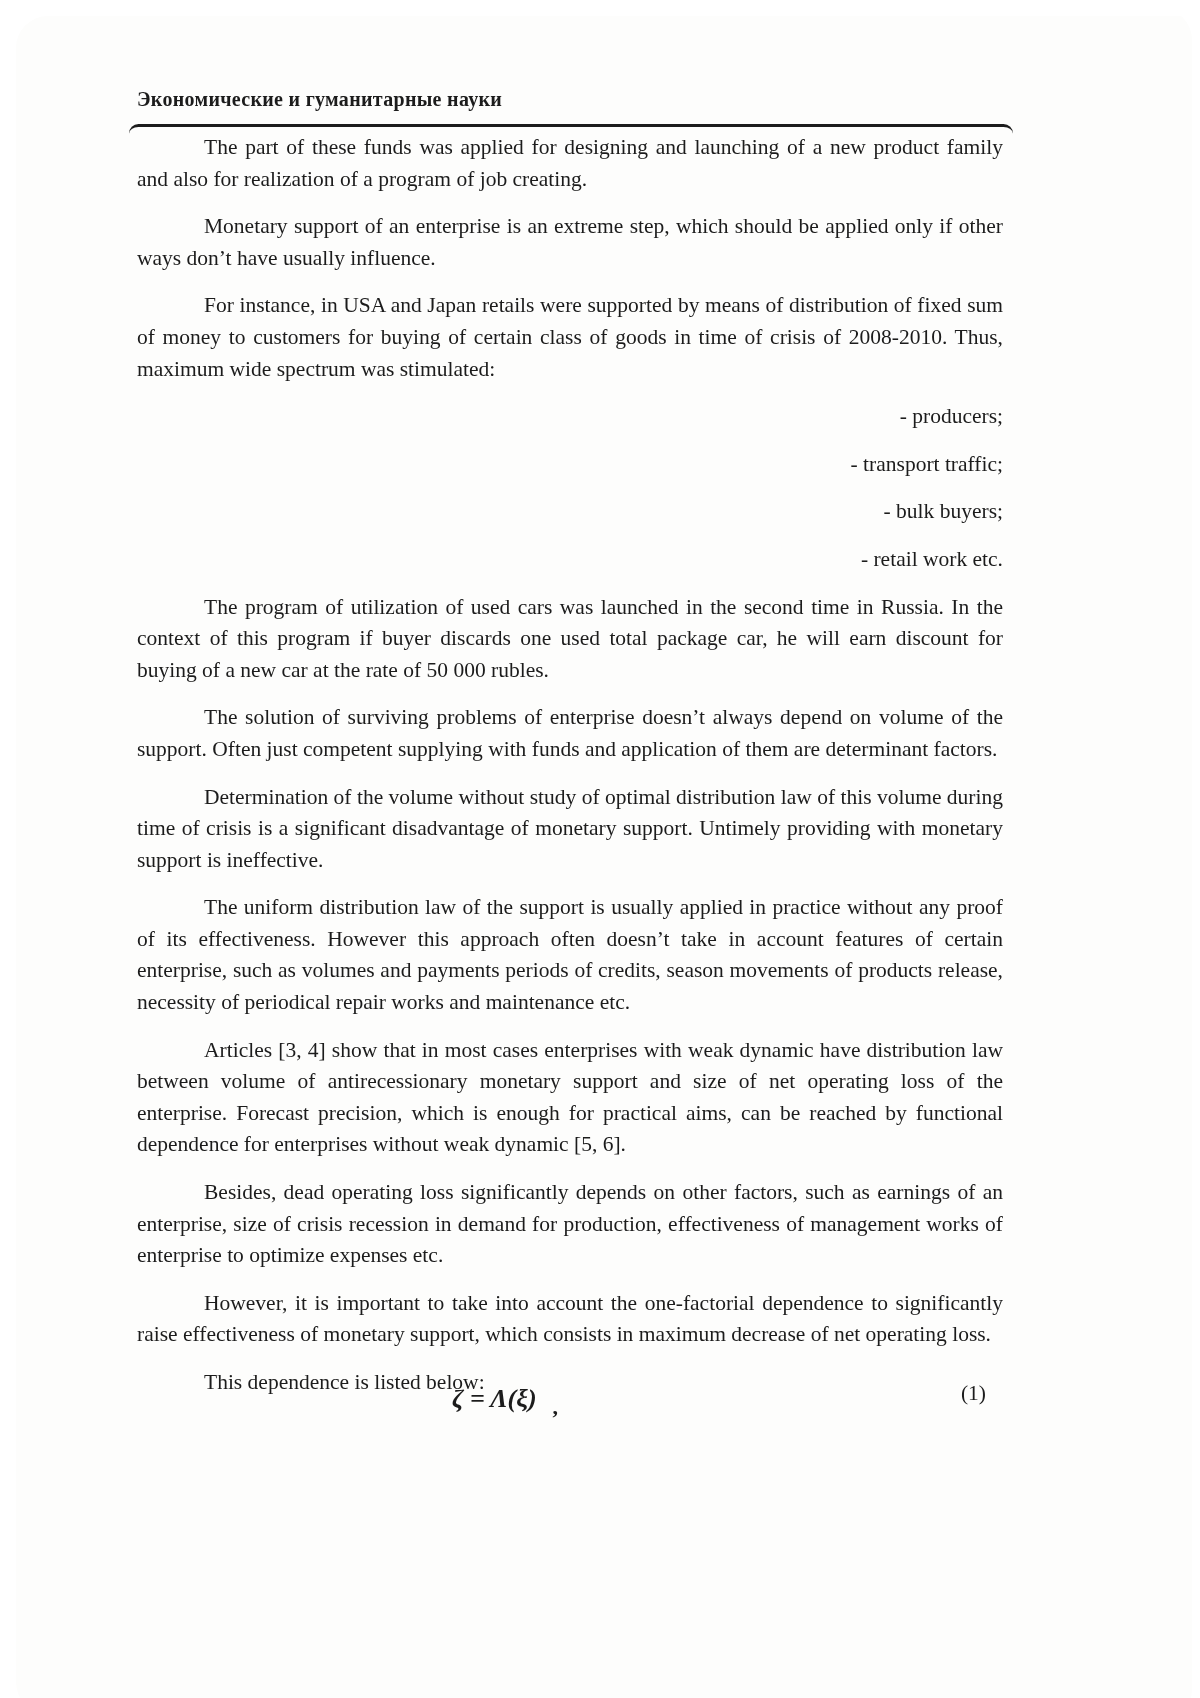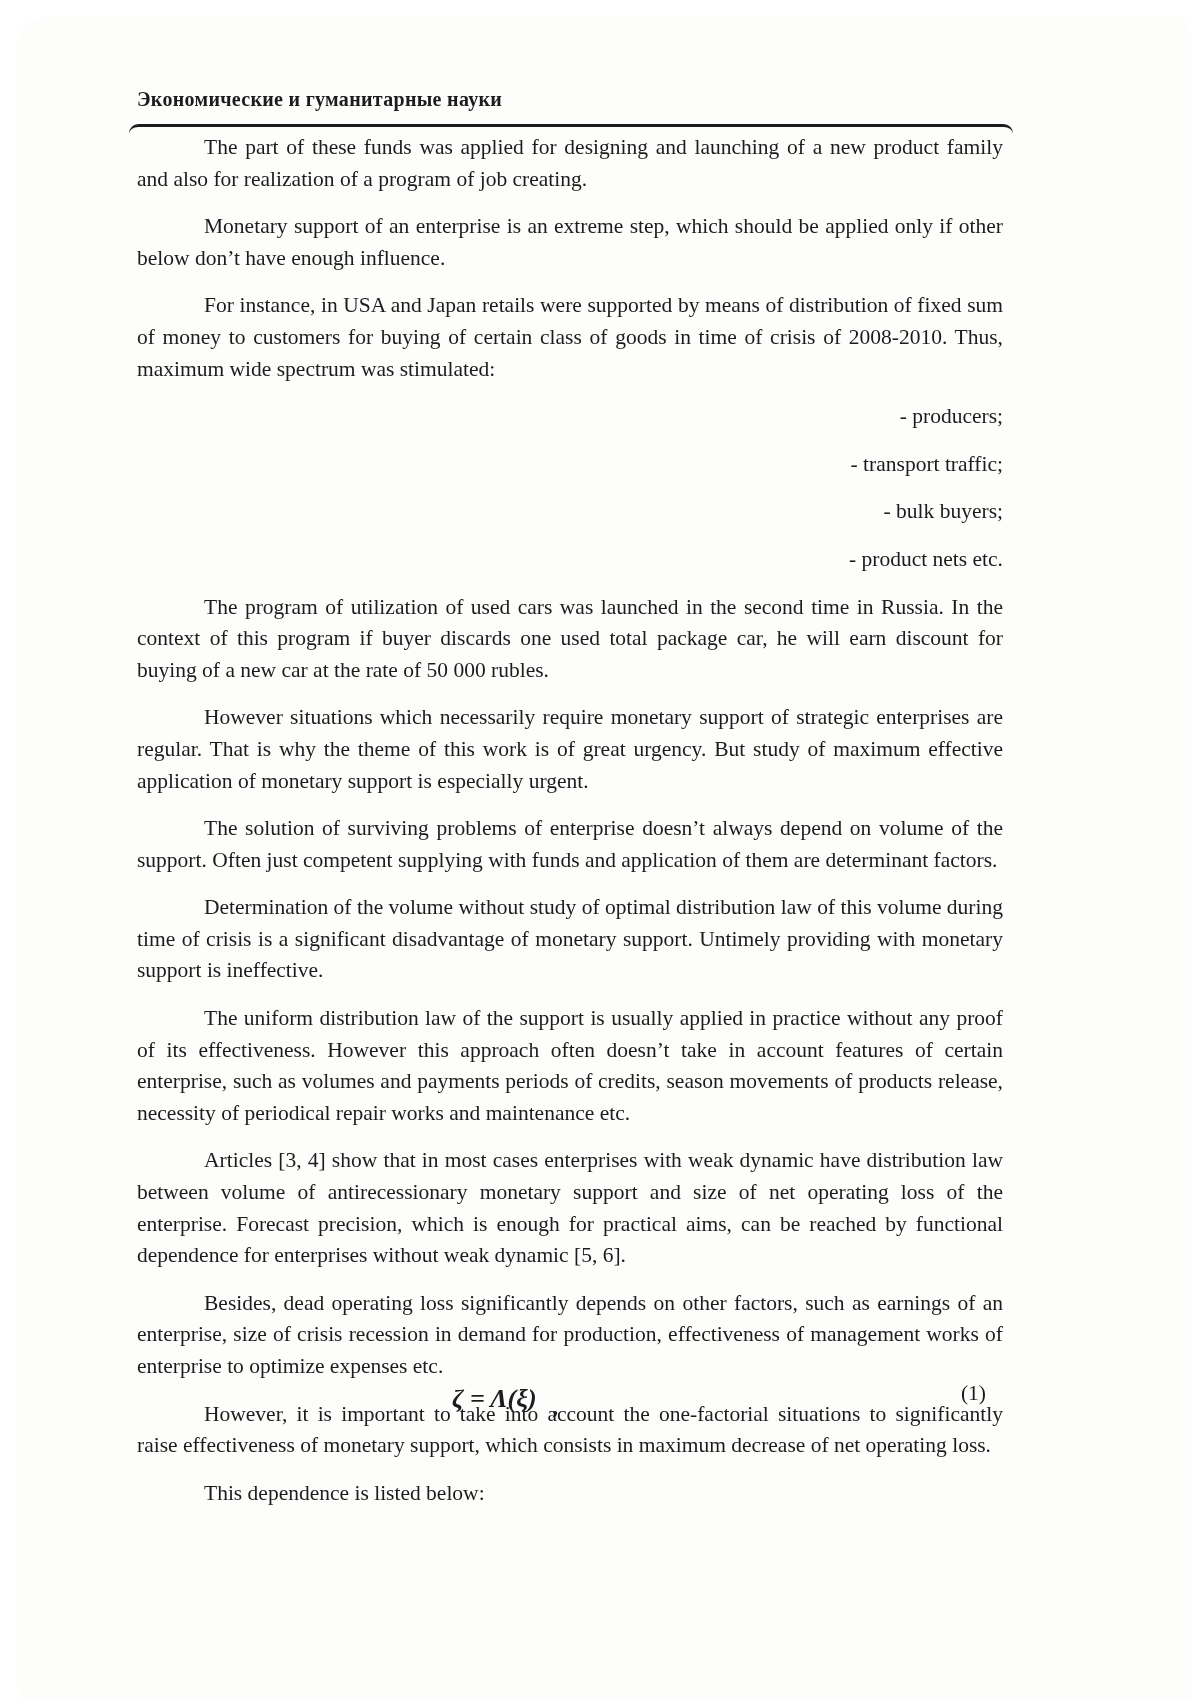--- a/index.html
+++ b/index.html
@@ -98,34 +98,33 @@
 
 <div class="page">
 
   <div class="header">
     <div class="journal-title">Экономические и гуманитарные науки</div>
     <div class="header-rule"></div>
   </div>
 
   <main class="body-text">
     <p class="para">The part of these funds was applied for designing and launching of a new product family and also for realization of a program of job creating.</p>
-    <p class="para">Monetary support of an enterprise is an extreme step, which should be applied only if other below don’t have enough influence.</p>
+    <p class="para">Monetary support of an enterprise is an extreme step, which should be applied only if other ways don’t have usually influence.</p>
     <p class="para">For instance, in USA and Japan retails were supported by means of distribution of fixed sum of money to customers for buying of certain class of goods in time of crisis of 2008-2010. Thus, maximum wide spectrum was stimulated:</p>
     <p class="list-line">- producers;</p>
     <p class="list-line">- transport traffic;</p>
     <p class="list-line">- bulk buyers;</p>
-    <p class="list-line">- product nets etc.</p>
+    <p class="list-line">- retail work etc.</p>
     <p class="para">The program of utilization of used cars was launched in the second time in Russia. In the context of this program if buyer discards one used total package car, he will earn discount for buying of a new car at the rate of 50 000 rubles.</p>
-    <p class="para">However situations which necessarily require monetary support of strategic enterprises are regular. That is why the theme of this work is of great urgency. But study of maximum effective application of monetary support is especially urgent.</p>
     <p class="para">The solution of surviving problems of enterprise doesn’t always depend on volume of the support. Often just competent supplying with funds and application of them are determinant factors.</p>
     <p class="para">Determination of the volume without study of optimal distribution law of this volume during time of crisis is a significant disadvantage of monetary support. Untimely providing with monetary support is ineffective.</p>
     <p class="para">The uniform distribution law of the support is usually applied in practice without any proof of its effectiveness. However this approach often doesn’t take in account features of certain enterprise, such as volumes and payments periods of credits, season movements of products release, necessity of periodical repair works and maintenance etc.</p>
     <p class="para">Articles [3, 4] show that in most cases enterprises with weak dynamic have distribution law between volume of antirecessionary monetary support and size of net operating loss of the enterprise. Forecast precision, which is enough for practical aims, can be reached by functional dependence for enterprises without weak dynamic [5, 6].</p>
     <p class="para">Besides, dead operating loss significantly depends on other factors, such as earnings of an enterprise, size of crisis recession in demand for production, effectiveness of management works of enterprise to optimize expenses etc.</p>
-    <p class="para">However, it is important to take into account the one-factorial situations to significantly raise effectiveness of monetary support, which consists in maximum decrease of net operating loss.</p>
+    <p class="para">However, it is important to take into account the one-factorial dependence to significantly raise effectiveness of monetary support, which consists in maximum decrease of net operating loss.</p>
     <p class="para">This dependence is listed below:</p>
   </main>
 
   <div class="formula-row">
     <span class="formula-expression"><span>ζ = Λ(ξ)</span><span class="formula-comma">,</span></span>
     <span class="equation-number">(1)</span>
   </div>
 
 
 </div>

